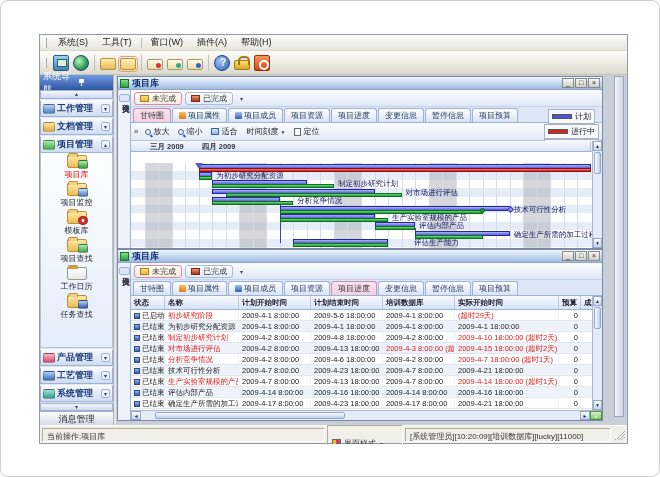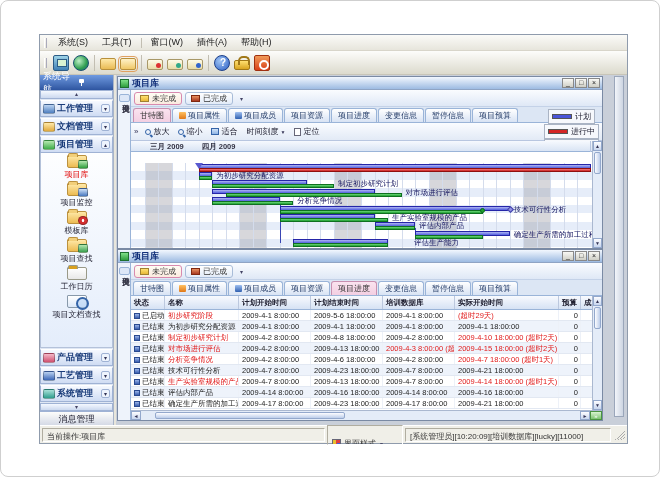--- a/index.html
+++ b/index.html
@@ -233,22 +233,22 @@
               </div>
               <div class="sb-item">
                 <span class="fi fi-folder-search"></span>
                 <span class="cap">项目查找</span>
               </div>
               <div class="sb-item">
                 <span class="fi fi-calendar"></span>
                 <span class="cap">工作日历</span>
               </div>
               <div class="sb-item">
-                <span class="fi fi-doc-search"></span>
-                <span class="cap">项目文档查找</span>
+                <span class="fi fi-folder-task"></span>
+                <span class="cap">任务查找</span>
               </div>
             </div>
             <div class="sb-sec">
               <span class="sbi sbi-product"></span>
               <span class="lbl">产品管理</span>
               <span class="arr">▾</span>
             </div>
             <div class="sb-sec">
               <span class="sbi sbi-craft"></span>
               <span class="lbl">工艺管理</span>

